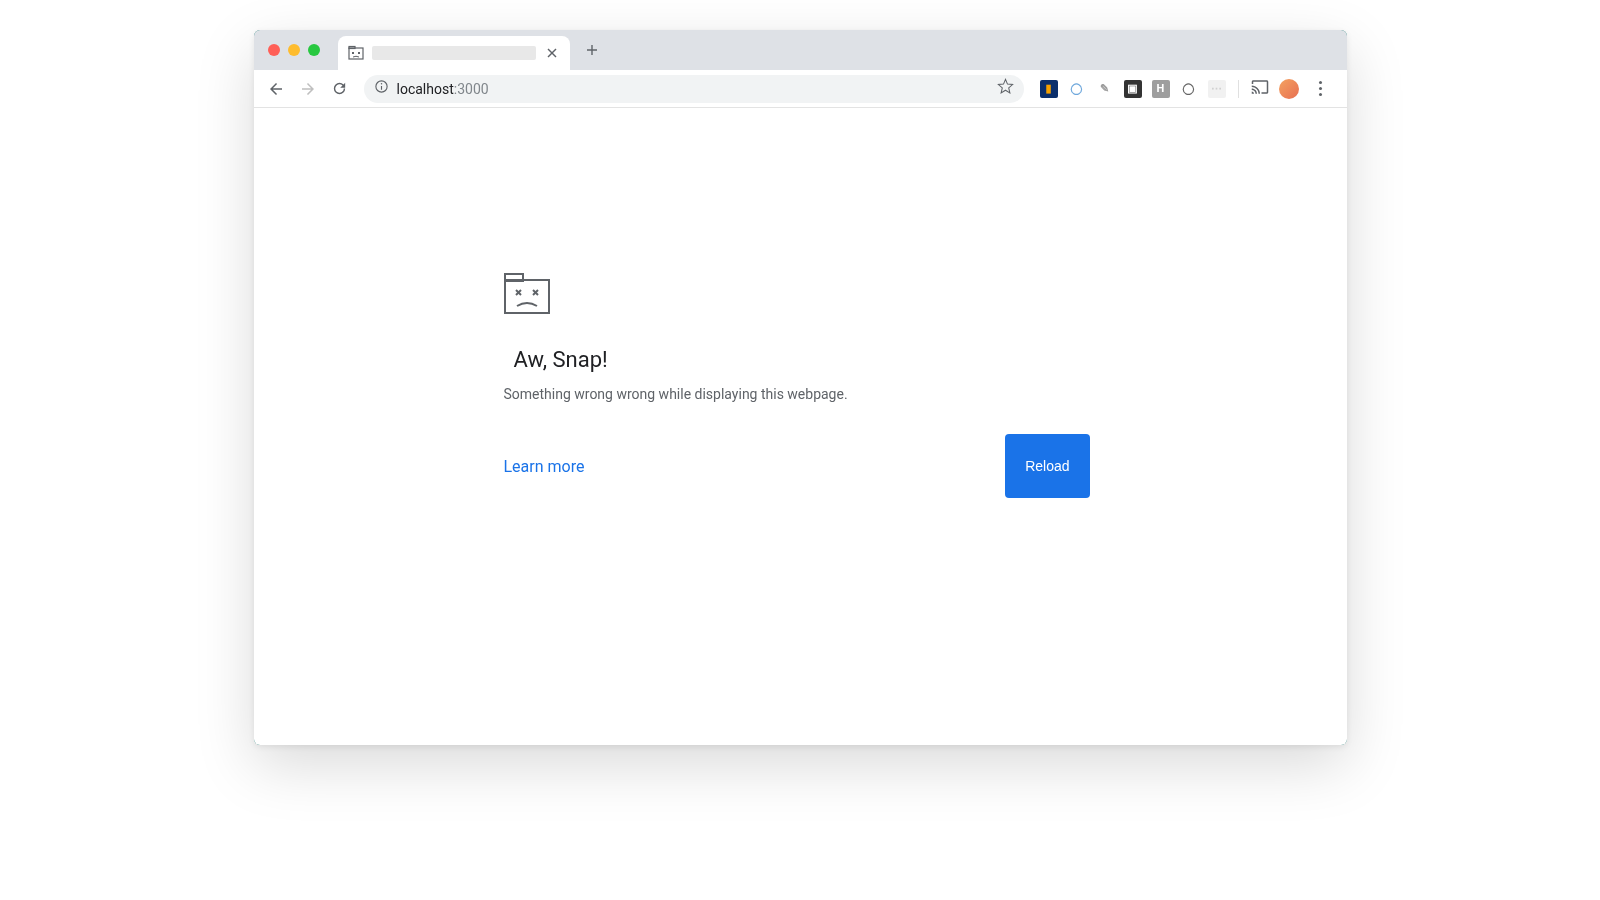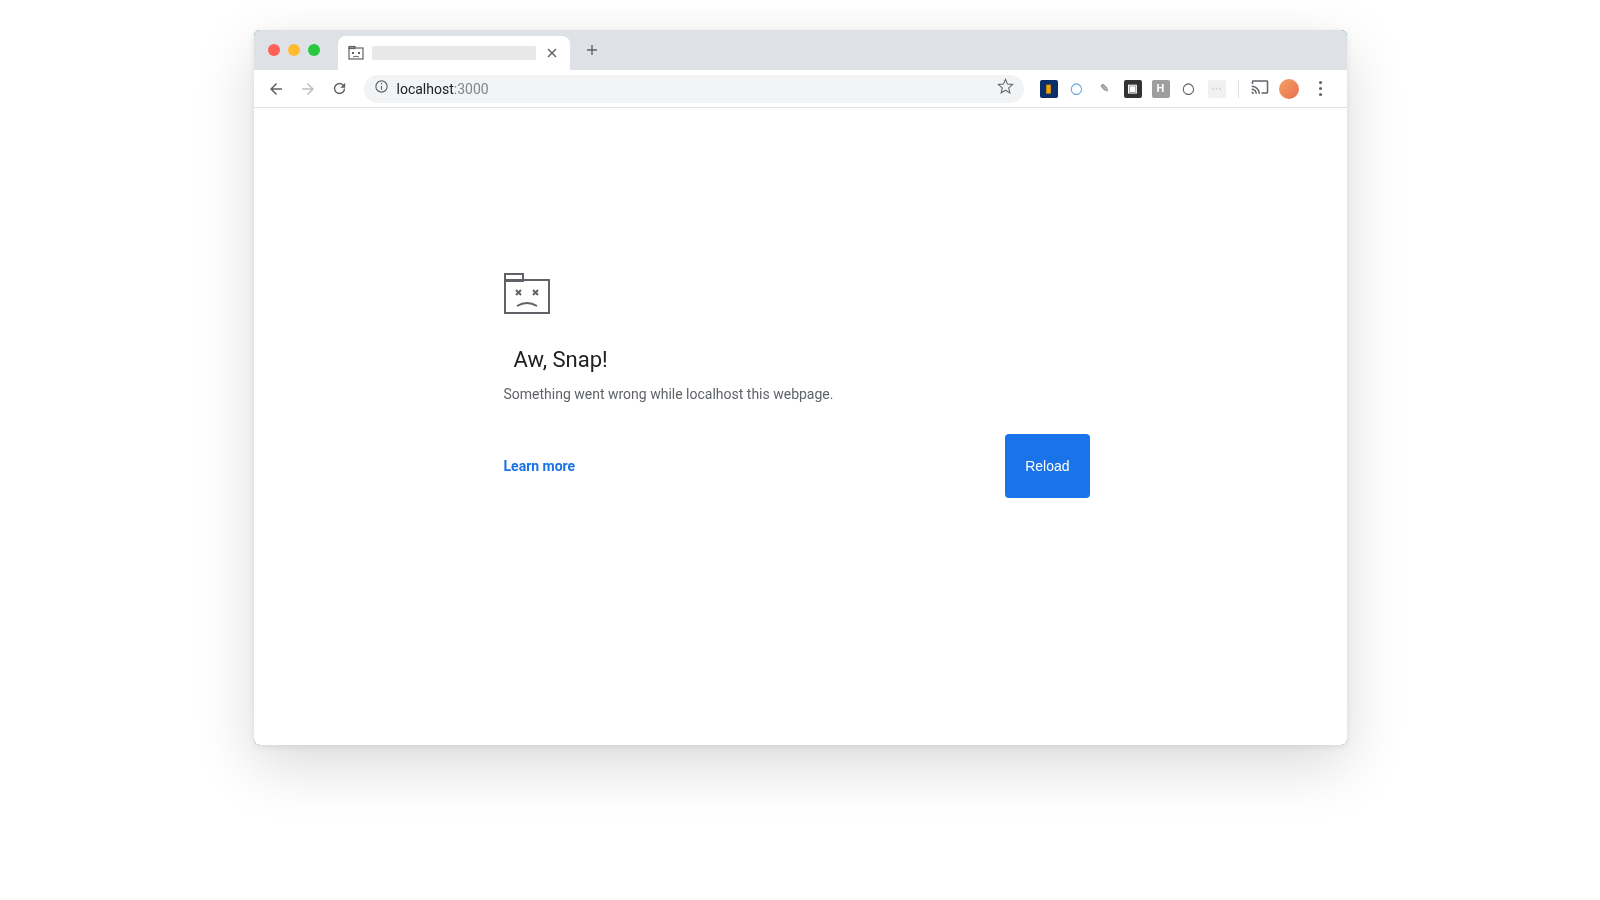--- a/index.html
+++ b/index.html
@@ -133,23 +133,22 @@
     color:#5f6368;
     margin-bottom:32px;
   }
   .error-actions {
     display:flex;
     align-items:center;
     justify-content:space-between;
   }
   .learn-more {
     color:#1a73e8;
-    font-size:14px;
+    font-size:16px;
     cursor:pointer;
-    font-weight:bold;
   }
   .reload-btn {
     background:#1a73e8;
     color:#fff;
     border:none;
     padding:24px 20px;
     font-size:14px;
     border-radius:4px;
     cursor:pointer;
   }
@@ -258,21 +257,21 @@
           <rect x="1" y="7" width="44" height="33" fill="none" stroke="#5f6368" stroke-width="2"></rect>
           <rect x="1" y="1" width="18" height="7" fill="none" stroke="#5f6368" stroke-width="2"></rect>
           <line x1="12" y1="17" x2="17" y2="22" stroke="#5f6368" stroke-width="2"></line>
           <line x1="17" y1="17" x2="12" y2="22" stroke="#5f6368" stroke-width="2"></line>
           <line x1="29" y1="17" x2="34" y2="22" stroke="#5f6368" stroke-width="2"></line>
           <line x1="34" y1="17" x2="29" y2="22" stroke="#5f6368" stroke-width="2"></line>
           <path d="M13 33 Q23 27 33 33" fill="none" stroke="#5f6368" stroke-width="2"></path>
         </svg>
       </div>
       <h1 class="error-title">Aw, Snap!</h1>
-      <p class="error-msg">Something went wrong while localhost this webpage.</p>
+      <p class="error-msg">Something wrong wrong while displaying this webpage.</p>
       <div class="error-actions">
         <a class="learn-more">Learn more</a>
         <button class="reload-btn">Reload</button>
       </div>
     </div>
   </div>
 
 </div>
 
 </body></html>

